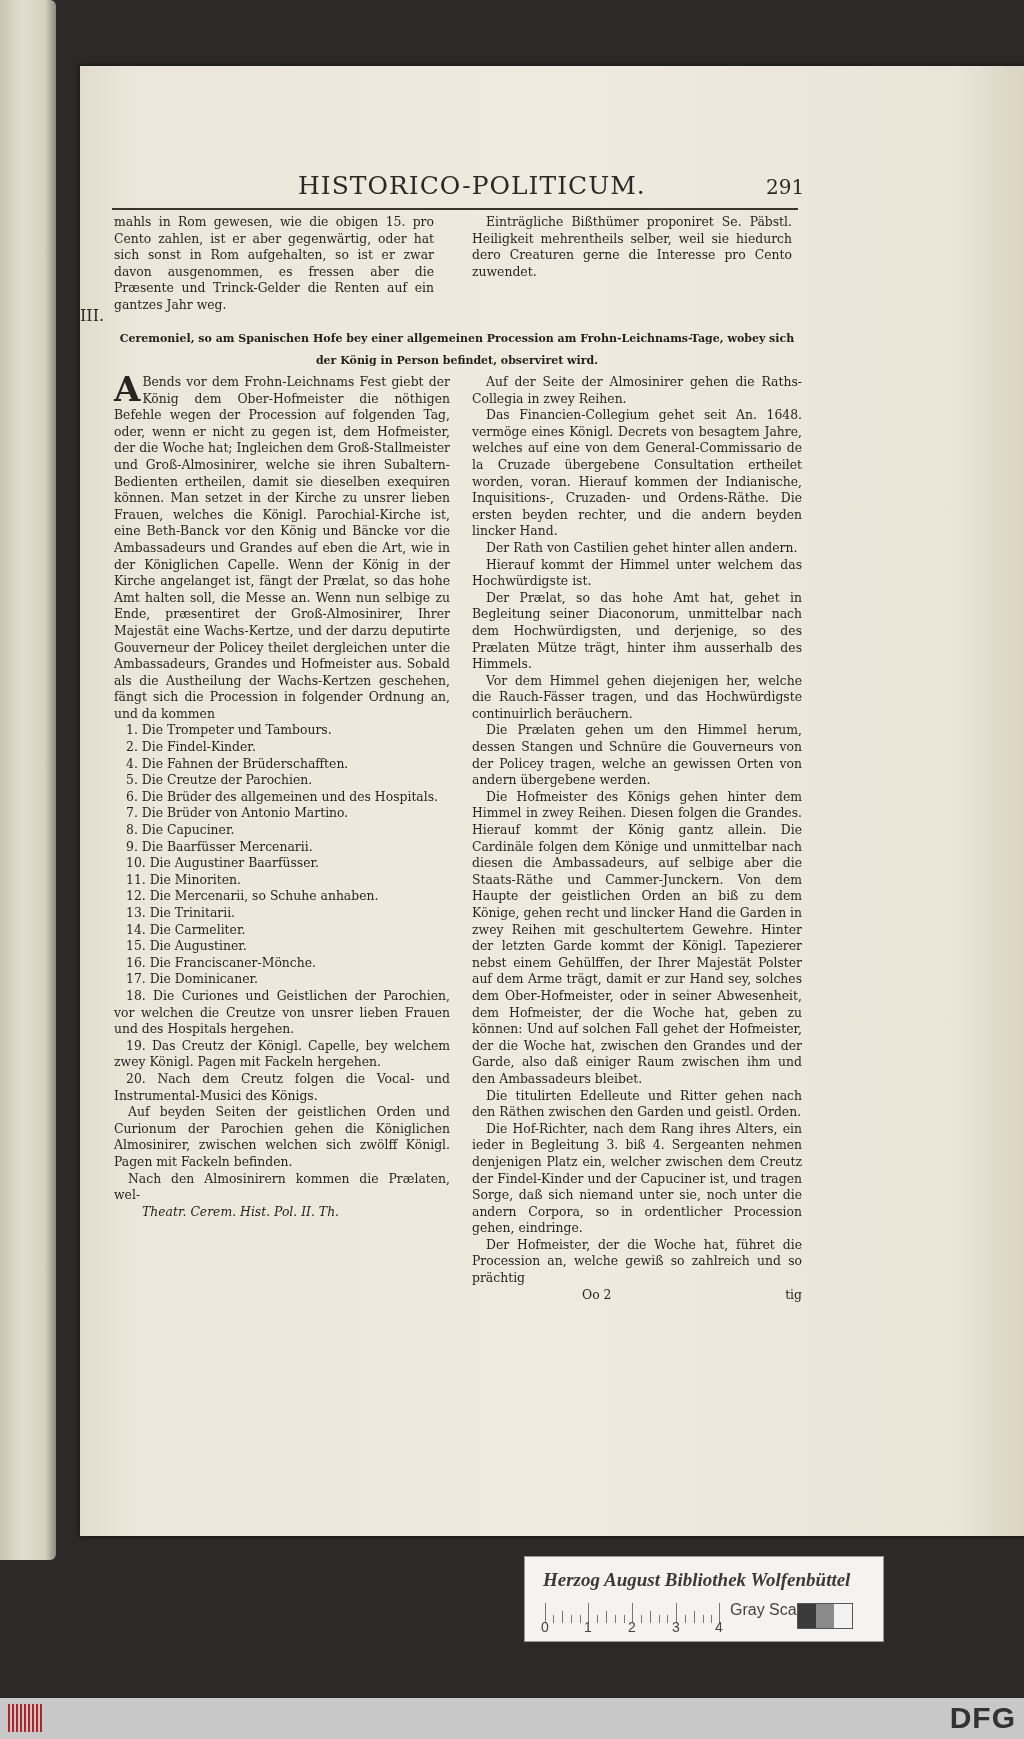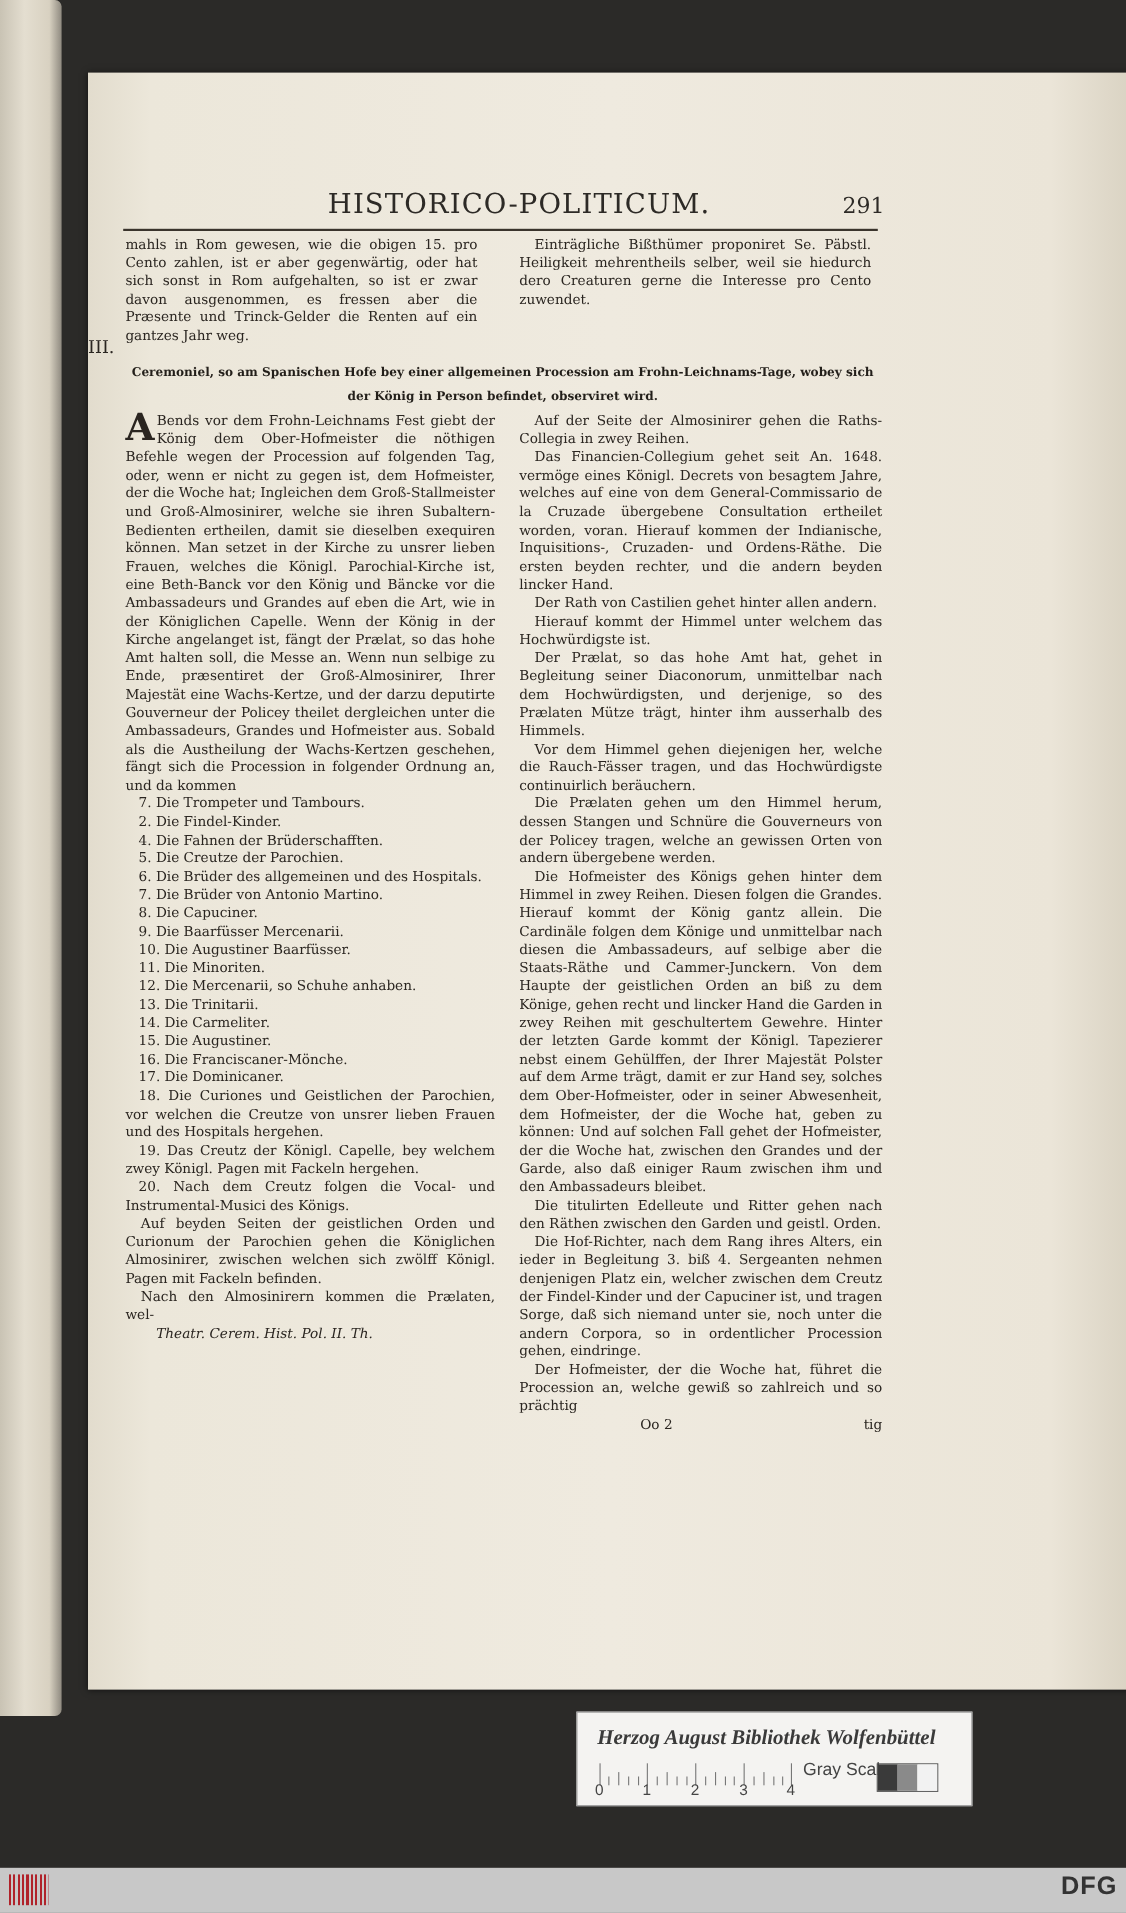--- a/index.html
+++ b/index.html
@@ -78,21 +78,21 @@
   .gray-scale div { flex:1; }
 
   .footer {
     position:absolute; left:0; top:1698px; width:1024px; height:41px;
     background:#c8c8c8;
     font-family:"Liberation Sans", sans-serif;
   }
   .footer-logo { position:absolute; left:8px; top:6px; width:36px; height:28px;
     background:repeating-linear-gradient(90deg,#b0222a 0 2px,transparent 2px 4px); }
   .footer-text { position:absolute; left:104px; top:8px; font-size:21px; color:#222; }
-  .footer-dfg { position:absolute; right:8px; top:3px; font-size:23px; font-weight:bold; color:#333; letter-spacing:1px; }
+  .footer-dfg { position:absolute; right:8px; top:3px; font-size:30px; font-weight:bold; color:#333; letter-spacing:1px; }
 </style>
 </head>
 <body>
 
 <div class="left-sliver"></div>
 
 <div class="page">
   <div class="page-edge"></div>
 
   <div class="running-head">
@@ -109,21 +109,21 @@
   </div>
 
   <div class="section-num">III.</div>
   <div class="section-title">Ceremoniel, so am Spanischen Hofe bey einer allgemeinen Procession am Frohn-Leichnams-Tage, wobey sich der König in Person befindet, observiret wird.</div>
 
   <div class="col col-left">
     <p>
       <span class="dropcap">A</span><span>Bends vor dem Frohn-Leichnams Fest giebt der König dem Ober-Hofmeister die nöthigen Befehle wegen der Procession auf folgenden Tag, oder, wenn er nicht zu gegen ist, dem Hofmeister, der die Woche hat; Ingleichen dem Groß-Stallmeister und Groß-Almosinirer, welche sie ihren Subaltern-Bedienten ertheilen, damit sie dieselben exequiren können. Man setzet in der Kirche zu unsrer lieben Frauen, welches die Königl. Parochial-Kirche ist, eine Beth-Banck vor den König und Bäncke vor die Ambassadeurs und Grandes auf eben die Art, wie in der Königlichen Capelle. Wenn der König in der Kirche angelanget ist, fängt der Prælat, so das hohe Amt halten soll, die Messe an. Wenn nun selbige zu Ende, præsentiret der Groß-Almosinirer, Ihrer Majestät eine Wachs-Kertze, und der darzu deputirte Gouverneur der Policey theilet dergleichen unter die Ambassadeurs, Grandes und Hofmeister aus. Sobald als die Austheilung der Wachs-Kertzen geschehen, fängt sich die Procession in folgender Ordnung an, und da kommen</span>
     </p>
     <div>
-      <p class="list-item">7. Die Trompeter und Tambours.</p>
+      <p class="list-item">1. Die Trompeter und Tambours.</p>
       <p class="list-item">2. Die Findel-Kinder.</p>
       <p class="list-item">4. Die Fahnen der Brüderschafften.</p>
       <p class="list-item">5. Die Creutze der Parochien.</p>
       <p class="list-item">6. Die Brüder des allgemeinen und des Hospitals.</p>
       <p class="list-item">7. Die Brüder von Antonio Martino.</p>
       <p class="list-item">8. Die Capuciner.</p>
       <p class="list-item">9. Die Baarfüsser Mercenarii.</p>
       <p class="list-item">10. Die Augustiner Baarfüsser.</p>
       <p class="list-item">11. Die Minoriten.</p>
       <p class="list-item">12. Die Mercenarii, so Schuhe anhaben.</p>

